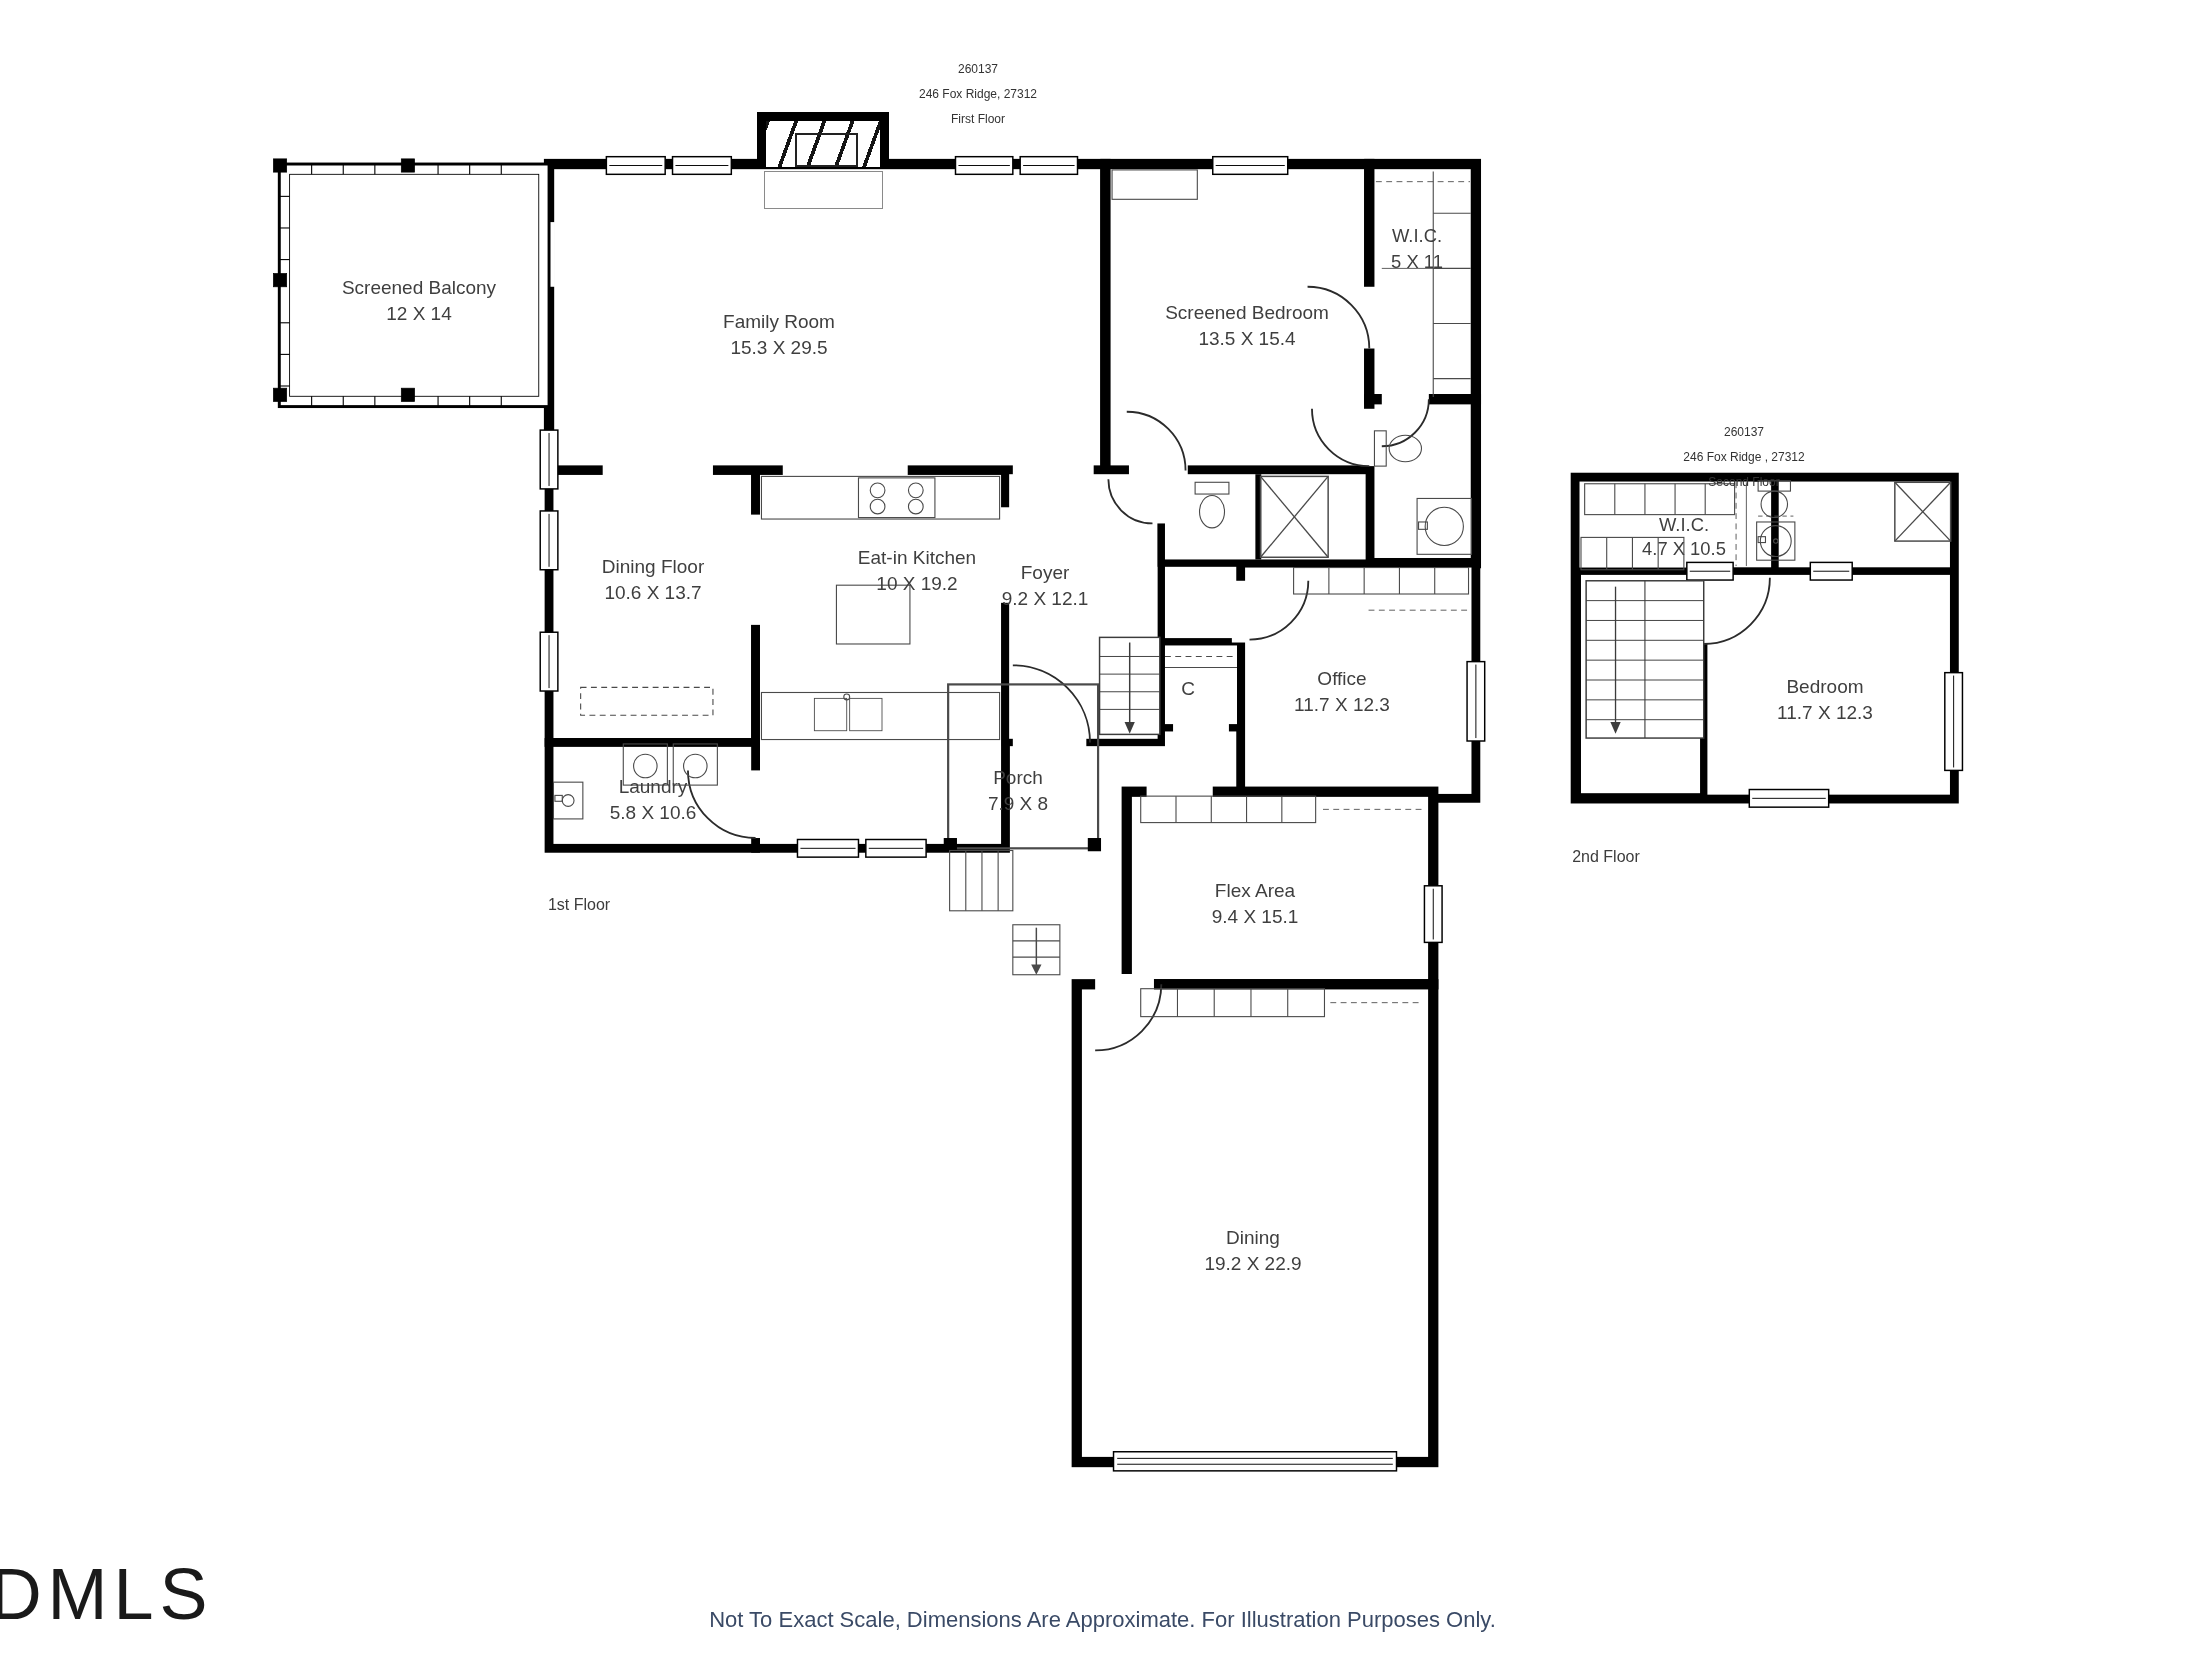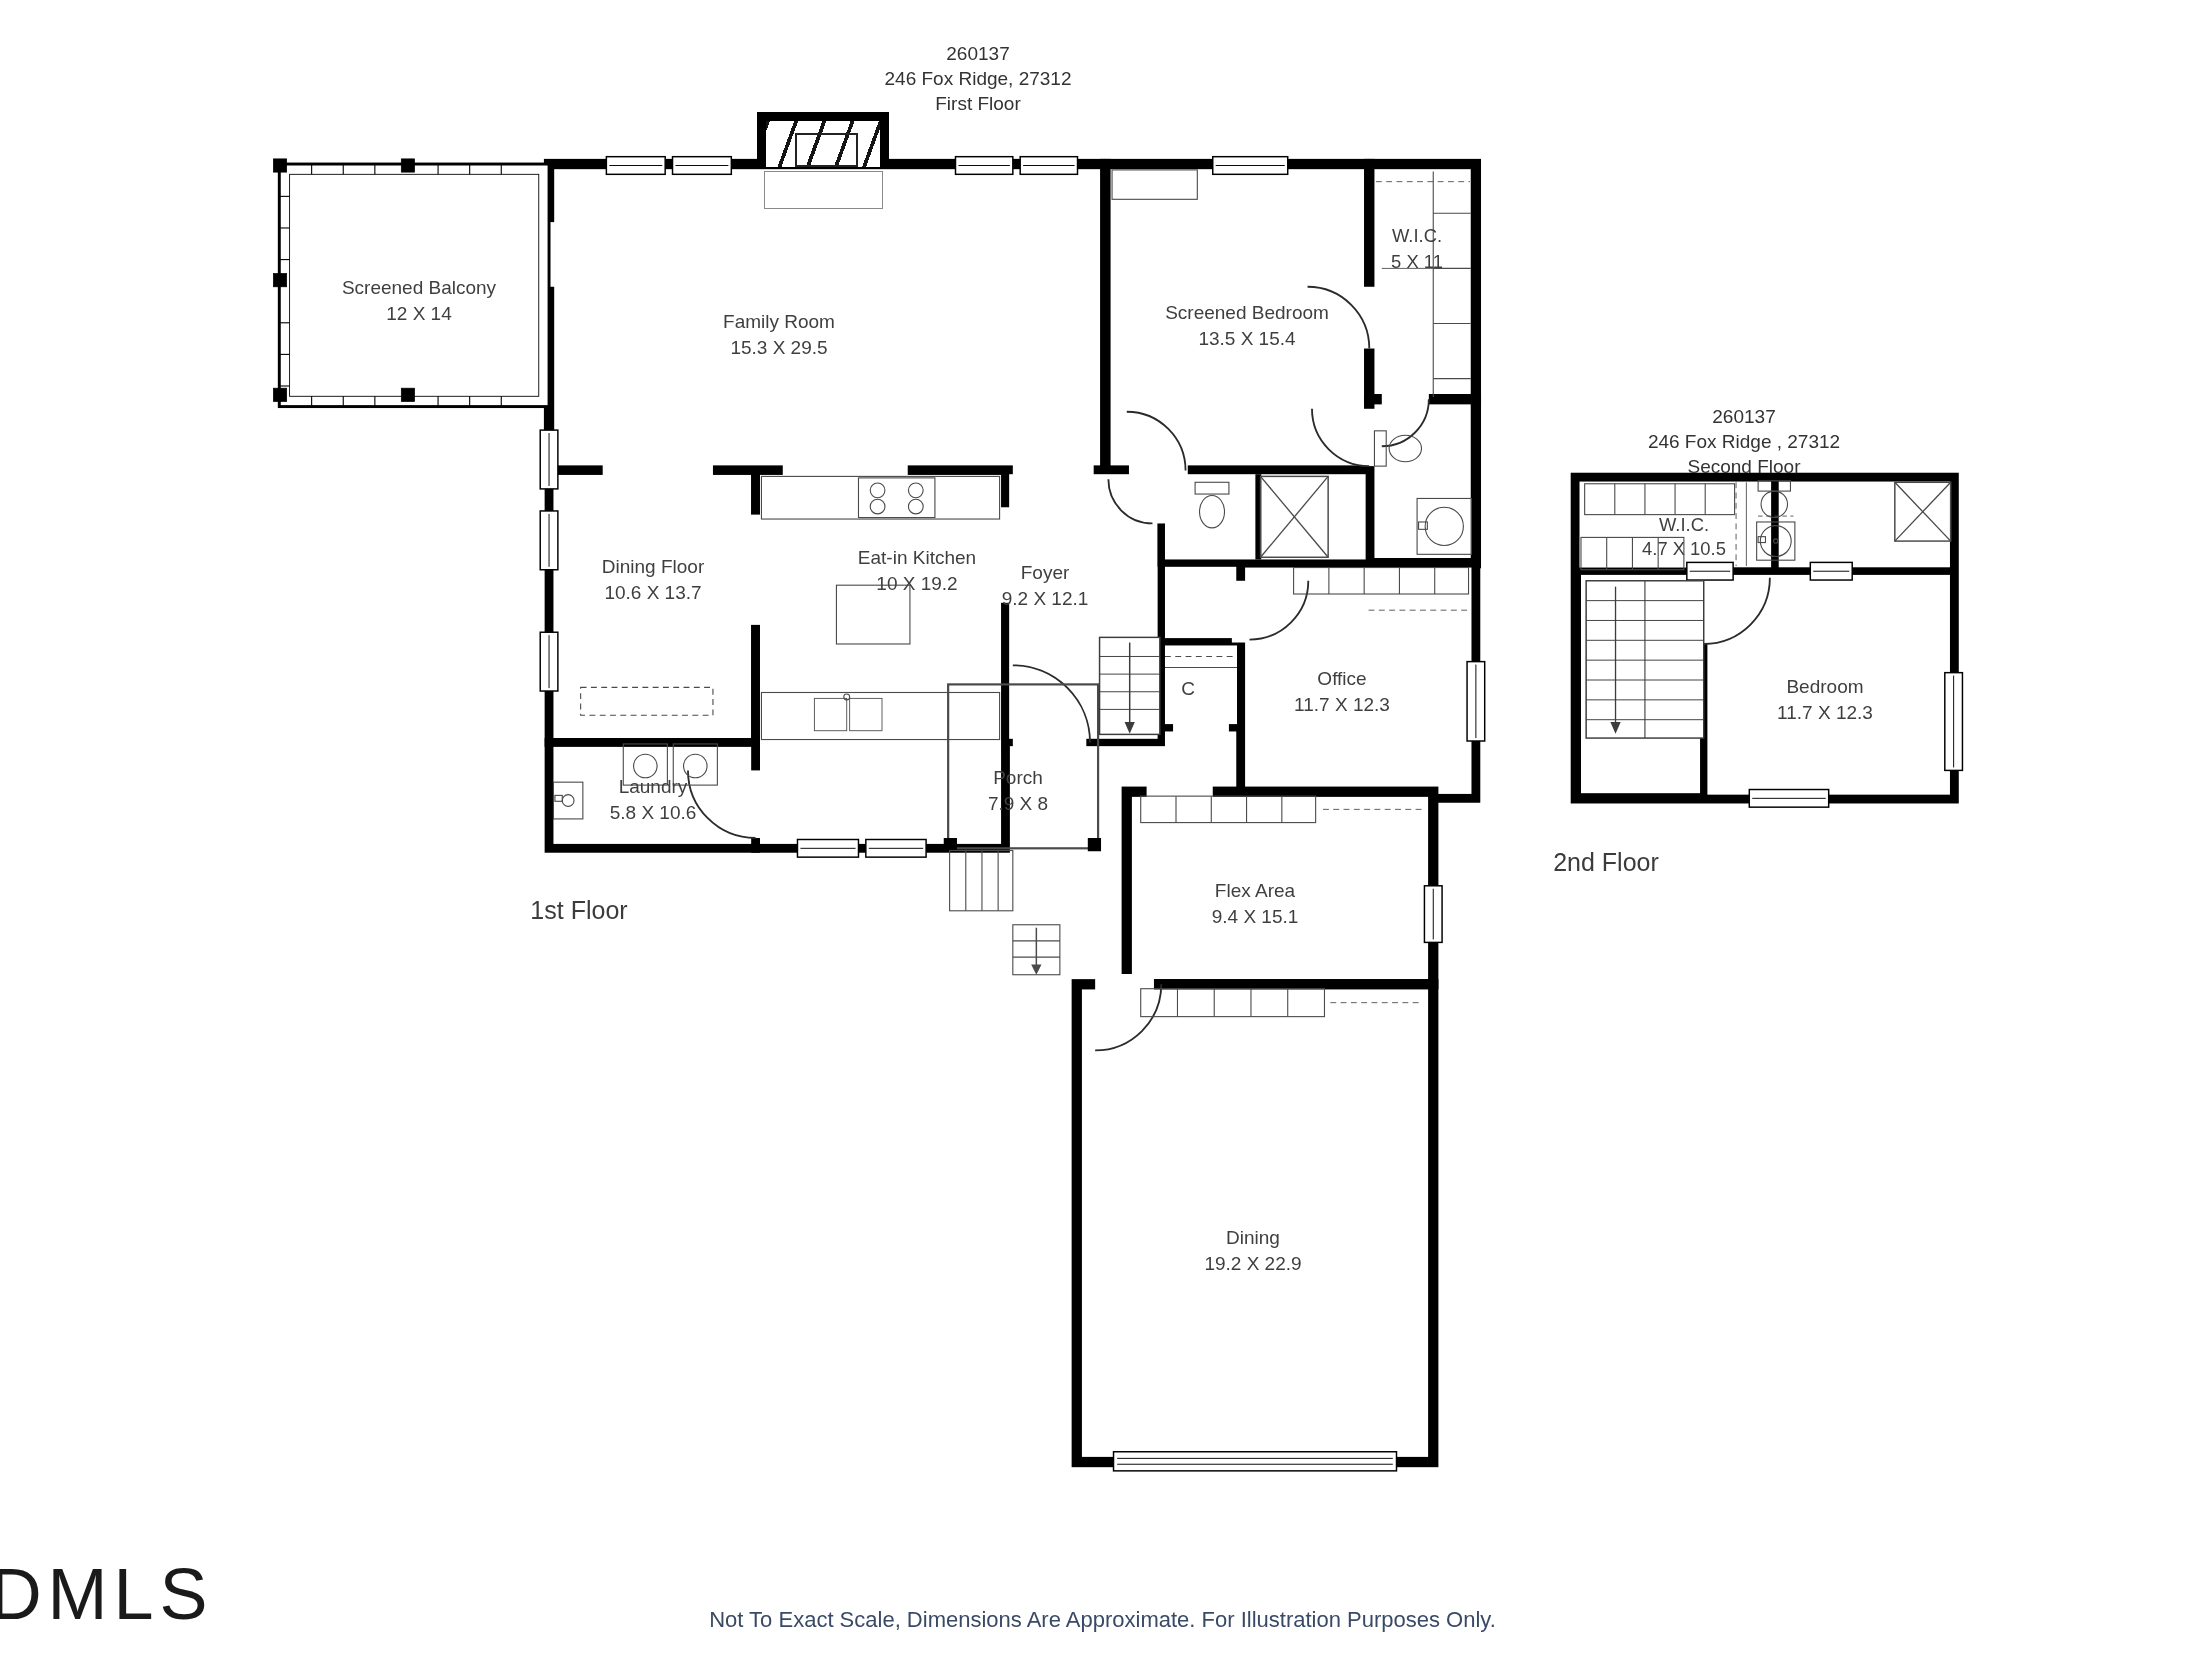--- a/index.html
+++ b/index.html
@@ -1,24 +1,24 @@
 <!DOCTYPE html>
 <html style="font-size:11.8px"><head>
 <meta charset="utf-8">
 <style>
   html,body{margin:0;padding:0;background:#fff;}
   .canvas{position:relative;width:2205px;height:1654px;background:#ffffff;overflow:hidden;
           font-family:"Liberation Sans", sans-serif;color:#3f3f3f;}
   svg{position:absolute;left:0;top:0;}
   .hdr{position:absolute;text-align:center;transform:translateX(-50%);
-       font-size:19px;line-height:25px;color:#333;white-space:nowrap;}
+       font-size:12px;line-height:25px;color:#333;white-space:nowrap;margin-top:16px;}
   .lbl{position:absolute;text-align:center;transform:translateX(-50%);
        font-size:19px;line-height:26px;color:#3f3f3f;white-space:nowrap;}
   .lbl .dims{display:block;}
-  .floor-tag{position:absolute;transform:translateX(-50%);font-size:25px;color:#3c3c3c;white-space:nowrap;}
+  .floor-tag{position:absolute;transform:translateX(-50%);font-size:16px;color:#3c3c3c;white-space:nowrap;}
   .fireplace{position:absolute;left:757px;top:112px;width:132px;height:57px;box-sizing:border-box;
              border:9.6px solid #000;border-bottom:2.9px solid #000;
              background:repeating-linear-gradient(110deg,#141414 0 3.7px,#ffffff 3.7px 26.5px);}
   .fireplace-inner{position:absolute;left:29px;top:11.8px;width:63px;height:34px;box-sizing:border-box;
              border:2.2px solid #222;}
   .hearth{position:absolute;left:764px;top:171px;width:119px;height:38px;box-sizing:border-box;
              border:1.5px solid #8a8a8a;background:#fff;}
   .disclaimer{position:absolute;left:0;top:1607px;width:2205px;text-align:center;
              font-size:22px;color:#3a4a66;}
   .logo{position:absolute;left:-10.3px;top:1553px;font-size:72px;font-weight:200;

